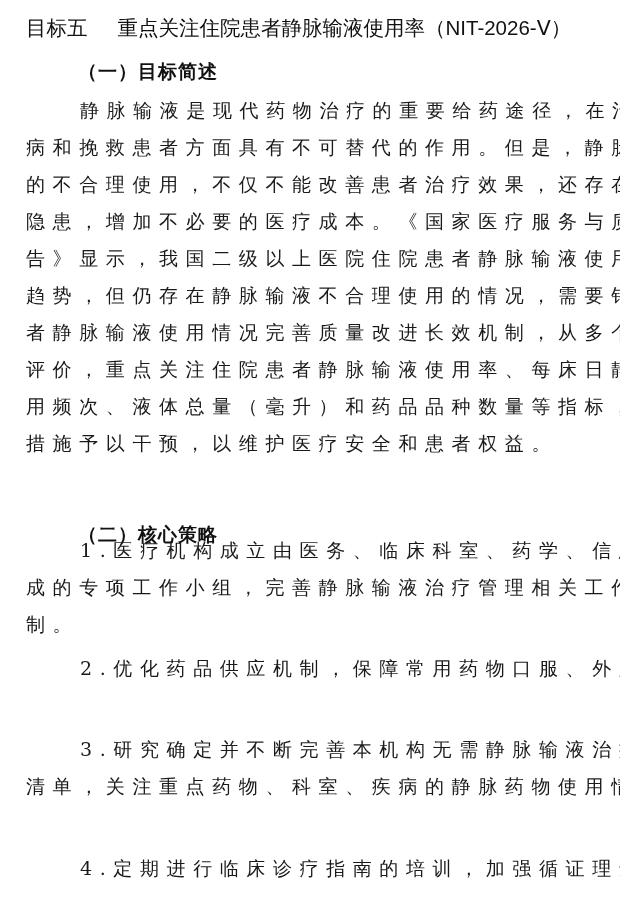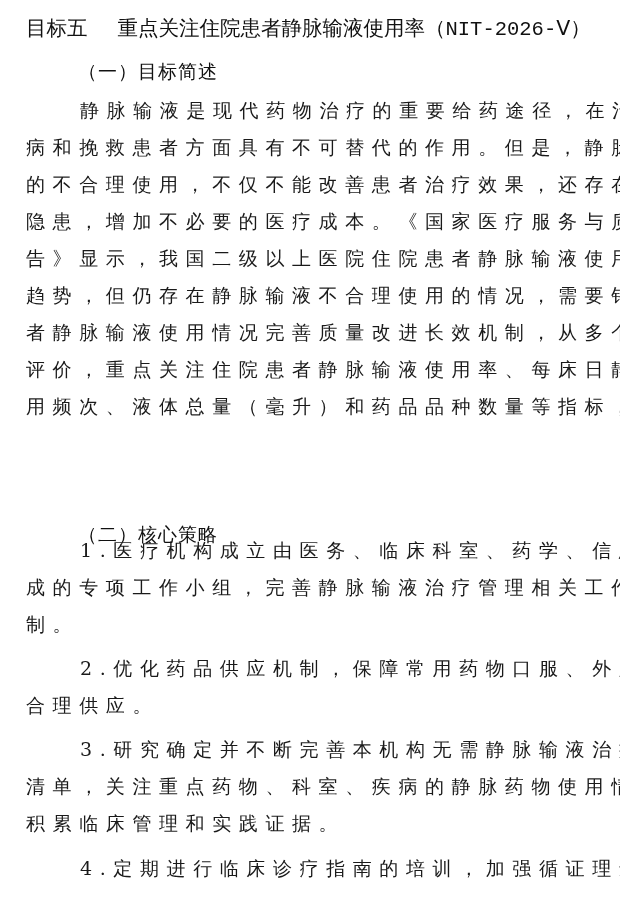--- a/index.html
+++ b/index.html
@@ -27,27 +27,27 @@
     left: 0;
     width: 600px;
     font-family: "DejaVu Sans", "Liberation Sans", sans-serif;
     font-size: 20.5px;
     line-height: 32px;
     white-space: nowrap;
     letter-spacing: 0px;
     color: #111;
   }
   .title .code {
-    font-family: Liberation Mono, monospace;
+    font-family: Liberation Sans, sans-serif;
   }
   .heading {
     position: absolute;
     left: 52px;
     font-family: "DejaVu Sans", "Liberation Sans", sans-serif;
-    font-weight: normal;
+    font-weight: bold;
     font-size: 19px;
     line-height: 30px;
     white-space: nowrap;
     letter-spacing: 1px;
     color: #111;
   }
   .para {
     position: absolute;
     left: 0;
     width: 568px;
@@ -79,38 +79,37 @@
   <div class="para" style="top:92px;">
     <span class="line indent">静脉输液是现代药物治疗的重要给药途径，在治疗某些疾</span>
     <span class="line">病和挽救患者方面具有不可替代的作用。但是，静脉输液治疗</span>
     <span class="line">的不合理使用，不仅不能改善患者治疗效果，还存在更多安全</span>
     <span class="line">隐患，增加不必要的医疗成本。《国家医疗服务与质量安全报</span>
     <span class="line">告》显示，我国二级以上医院住院患者静脉输液使用率呈下降</span>
     <span class="line">趋势，但仍存在静脉输液不合理使用的情况，需要针对住院患</span>
     <span class="line">者静脉输液使用情况完善质量改进长效机制，从多个维度综合</span>
     <span class="line">评价，重点关注住院患者静脉输液使用率、每床日静脉输液使</span>
     <span class="line">用频次、液体总量（毫升）和药品品种数量等指标，采取综合</span>
+    <span class="line">措施予以干预，以维护医疗安全和患者权益。</span>
   </div>
 
   <div class="heading" style="top:519px;">（二）核心策略</div>
 
   <div class="para" style="top:532px;">
     <span class="line indent">1.医疗机构成立由医务、临床科室、药学、信息等部门组</span>
     <span class="line">成的专项工作小组，完善静脉输液治疗管理相关工作制度和机</span>
     <span class="line">制。</span>
   </div>
 
   <div class="para" style="top:650px;">
     <span class="line indent">2.优化药品供应机制，保障常用药物口服、外用等剂型的</span>
-    <span class="line">合理供应。</span>
   </div>
 
   <div class="para" style="top:731px;">
     <span class="line indent">3.研究确定并不断完善本机构无需静脉输液治疗的病种</span>
     <span class="line">清单，关注重点药物、科室、疾病的静脉药物使用情况。持续</span>
-    <span class="line">积累临床管理和实践证据。</span>
   </div>
 
   <div class="para" style="top:850px;">
     <span class="line indent">4.定期进行临床诊疗指南的培训，加强循证理念的教育，</span>
   </div>
 
 </div>
 
 </body></html>

